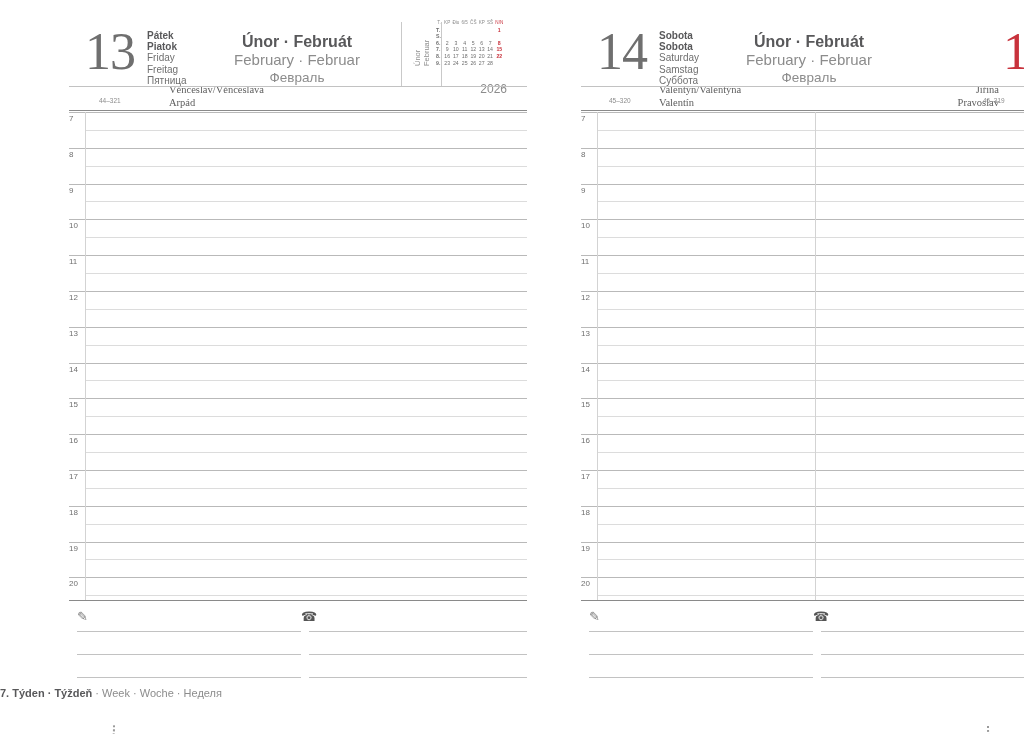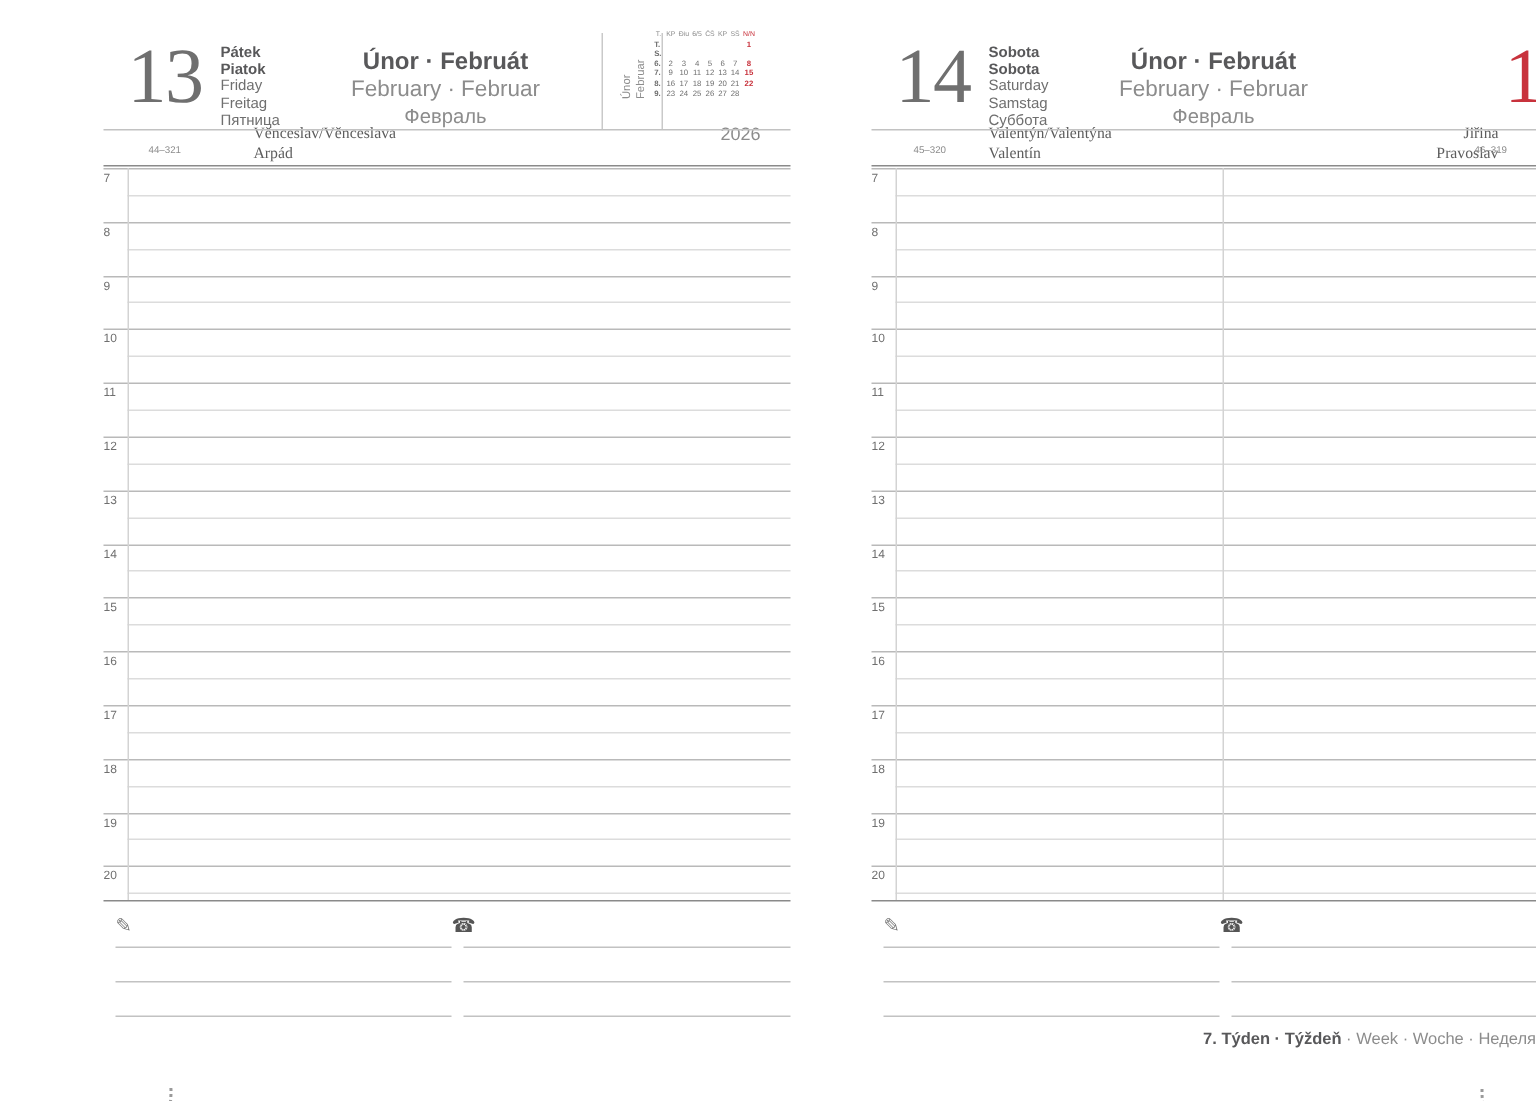--- a/index.html
+++ b/index.html
@@ -247,21 +247,21 @@
     position: absolute;
     height: 1px;
     background: #c2c2c2;
   }
 
   .footer {
     position: absolute;
     left: 0;
     top: 687px;
     width: 1024px;
-    text-align: right;
+    text-align: left;
     font-family: "Liberation Sans", sans-serif;
     font-size: 11px;
     color: #8c8c8c;
   }
   .footer b { color: #58585a; }
 
   
   .corner {
     position: absolute;
     bottom: -56px;

